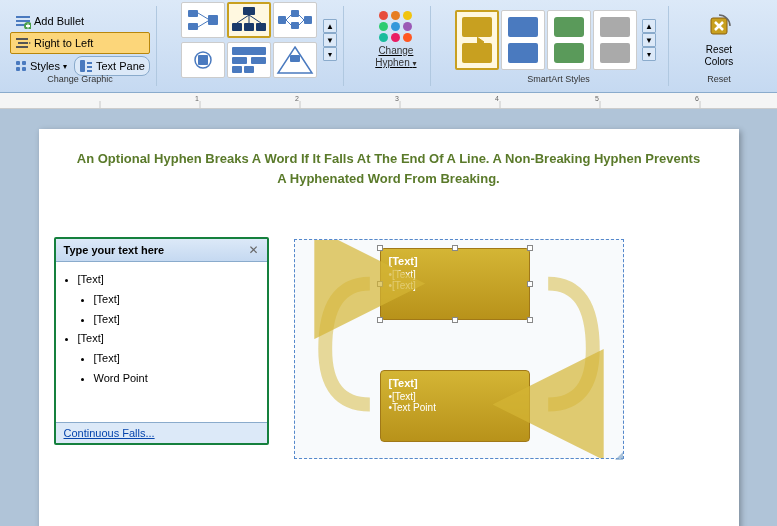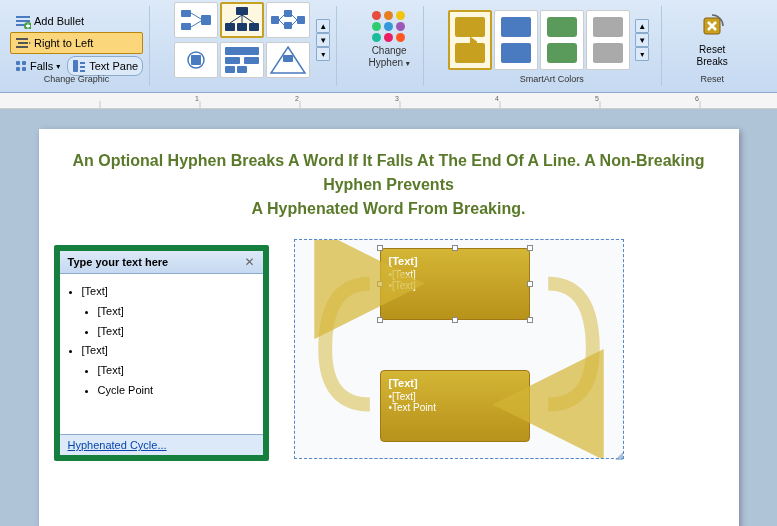--- a/index.html
+++ b/index.html
@@ -37,24 +37,24 @@
     .reset-btn-big { display: flex; flex-direction: column; align-items: center; justify-content: center; width: 52px; height: 68px; background: none; border: 1px solid transparent; border-radius: 2px; cursor: pointer; gap: 4px; }
 
     
     .ruler { background: #f0f0f0; border-bottom: 1px solid #ccc; height: 16px; position: relative; overflow: hidden; }
 
     
     .doc-area { background: #b0c4d8; height: calc(526px - 108px); display: flex; align-items: flex-start; justify-content: center; padding-top: 20px; position: relative; }
     .page { background: #fff; width: 700px; min-height: 400px; padding: 20px 30px; position: relative; box-shadow: 2px 2px 6px rgba(0,0,0,0.3); }
 
     
-    .doc-text { color: #5a7a2a; font-size: 16px; font-weight: bold; text-align: center; line-height: 1.5; margin-bottom: 20px; }
-
-    
-    .text-pane { position: absolute; left: 15px; top: 116px; width: 215px; background: #a16207; border: 6px solid #15803d; border-radius: 2px; z-index: 10; }
+    .doc-text { color: #5a7a2a; font-size: 13px; font-weight: bold; text-align: center; line-height: 1.5; margin-bottom: 20px; }
+
+    
+    .text-pane { position: absolute; left: 15px; top: 108px; width: 215px; background: #a16207; border: 2px solid #15803d; border-radius: 2px; z-index: 10; }
     .text-pane-header { background: linear-gradient(to bottom, #dce9f8, #c5d9f1); padding: 4px 8px; display: flex; justify-content: space-between; align-items: center; border-bottom: 1px solid #8aabcc; }
     .text-pane-title { font-size: 11px; font-weight: bold; color: #000; }
     .text-pane-close { background: none; border: none; cursor: pointer; font-size: 12px; color: #666; }
     .text-pane-body { background: #fff; padding: 8px 10px; min-height: 160px; font-size: 11px; line-height: 1.8; }
     .text-pane-body ul { list-style: disc; margin-left: 12px; }
     .text-pane-body ul ul { list-style: disc; margin-left: 16px; }
     .text-pane-footer { background: #dce9f8; border-top: 1px solid #8aabcc; padding: 4px 8px; }
     .text-pane-footer-text { color: #0645ad; text-decoration: underline; font-size: 11px; cursor: pointer; }
 
     
@@ -94,21 +94,21 @@
         <span>Right to Left</span>
       </button>
       <div style="display:flex; align-items:center; gap:2px; margin-top:2px;">
         <button class="ribbon-btn">
           <svg width="12" height="12" viewBox="0 0 12 12">
             <rect x="1" y="1" width="4" height="4" fill="#4a7abf" rx="1"></rect>
             <rect x="7" y="1" width="4" height="4" fill="#4a7abf" rx="1"></rect>
             <rect x="1" y="7" width="4" height="4" fill="#4a7abf" rx="1"></rect>
             <rect x="7" y="7" width="4" height="4" fill="#4a7abf" rx="1"></rect>
           </svg>
-          <span>Falls</span>
+          <span>Styles</span>
           <span style="font-size:8px;">▾</span>
         </button>
         <button class="ribbon-btn active2">
           <svg width="14" height="14" viewBox="0 0 14 14">
             <rect x="1" y="1" width="5" height="12" fill="#4a7abf" rx="1"></rect>
             <rect x="8" y="3" width="5" height="2" fill="#4a7abf"></rect>
             <rect x="8" y="7" width="5" height="2" fill="#4a7abf"></rect>
             <rect x="8" y="11" width="5" height="2" fill="#4a7abf"></rect>
           </svg>
           <span>Text Pane</span>
@@ -179,21 +179,21 @@
           </svg>
         </div>
       </div>
       <div class="layout-scroll">
         <button class="layout-scroll-btn">▲</button>
         <button class="layout-scroll-btn">▼</button>
         <button class="layout-scroll-btn">▾</button>
       </div>
     </div>
 
-    <div class="ribbon-group" style="min-width:60px; justify-content:center;">
+    <div class="ribbon-group" style="min-width:60px; justify-content:center;text-decoration:underline;">
       <button class="change-colors-btn">
         <div class="dot-colors">
           <div class="dot" style="background:#e74c3c;"></div>
           <div class="dot" style="background:#e67e22;"></div>
           <div class="dot" style="background:#f1c40f;"></div>
           <div class="dot" style="background:#2ecc71;"></div>
           <div class="dot" style="background:#3498db;"></div>
           <div class="dot" style="background:#9b59b6;"></div>
           <div class="dot" style="background:#1abc9c;"></div>
           <div class="dot" style="background:#e91e63;"></div>
@@ -238,33 +238,33 @@
             <rect x="4" y="4" width="30" height="20" rx="2" fill="#aaa"></rect>
             <rect x="4" y="30" width="30" height="20" rx="2" fill="#aaa"></rect>
           </svg>
         </div>
       </div>
       <div class="layout-scroll">
         <button class="layout-scroll-btn">▲</button>
         <button class="layout-scroll-btn">▼</button>
         <button class="layout-scroll-btn">▾</button>
       </div>
-      <span class="ribbon-group-label">SmartArt Colors</span>
+      <span class="ribbon-group-label">SmartArt Styles</span>
     </div>
 
     <div class="ribbon-group" style="min-width:56px; align-items:center; justify-content:flex-end; border-right:none;">
       <button class="reset-btn-big">
         <svg width="28" height="28" viewBox="0 0 28 28">
           <rect x="6" y="6" width="16" height="16" rx="2" fill="#c8a020" stroke="#8a6010" stroke-width="1"></rect>
           <path d="M10 10 L18 18 M18 10 L10 18" stroke="#fff" stroke-width="2.5"></path>
           <path d="M14 3 A11 11 0 0 1 25 14" fill="none" stroke="#666" stroke-width="1.5" marker-end="url(#arr)"></path>
         </svg>
         <div style="font-size:10px; text-align:center; line-height:1.2;">
           <span>Reset</span><br>
-          <span>Breaks</span>
+          <span>Colors</span>
         </div>
       </button>
       <span class="ribbon-group-label">Reset</span>
     </div>
   </div>
 </div>
 
 <div class="ruler" style="display:flex; align-items:center; background:#f0f0f0; border-bottom:1px solid #ccc; height:16px; position:relative; overflow:hidden;">
   <div style="width:100%; height:100%; position:relative;">
     <svg width="777" height="16" viewBox="0 0 777 16">
@@ -302,27 +302,27 @@
         <ul>
           <li>[Text]
             <ul>
               <li>[Text]</li>
               <li>[Text]</li>
             </ul>
           </li>
           <li>[Text]
             <ul>
               <li>[Text]</li>
-              <li>Cycle Point</li>
+              <li>Word Point</li>
             </ul>
           </li>
         </ul>
       </div>
       <div class="text-pane-footer">
-        <span class="text-pane-footer-text">Hyphenated Cycle...</span>
+        <span class="text-pane-footer-text">Continuous Falls...</span>
       </div>
     </div>
 
     <div class="smartart-area">
 
       <div style="position:absolute; top:-1px; left:-1px; right:-1px; bottom:-1px; border:1px dashed #5588cc; pointer-events:none;"></div>
 
       <div style="position:absolute; left:85px; top:8px; width:150px; height:72px;">
         <div style="position:absolute; inset:0; background:linear-gradient(to bottom,#d4b535,#b8921a); border:1px solid #a07818; border-radius:4px; padding:6px 8px; color:#fff;">
           <div style="font-weight:bold; font-size:11px;">[Text]</div>

